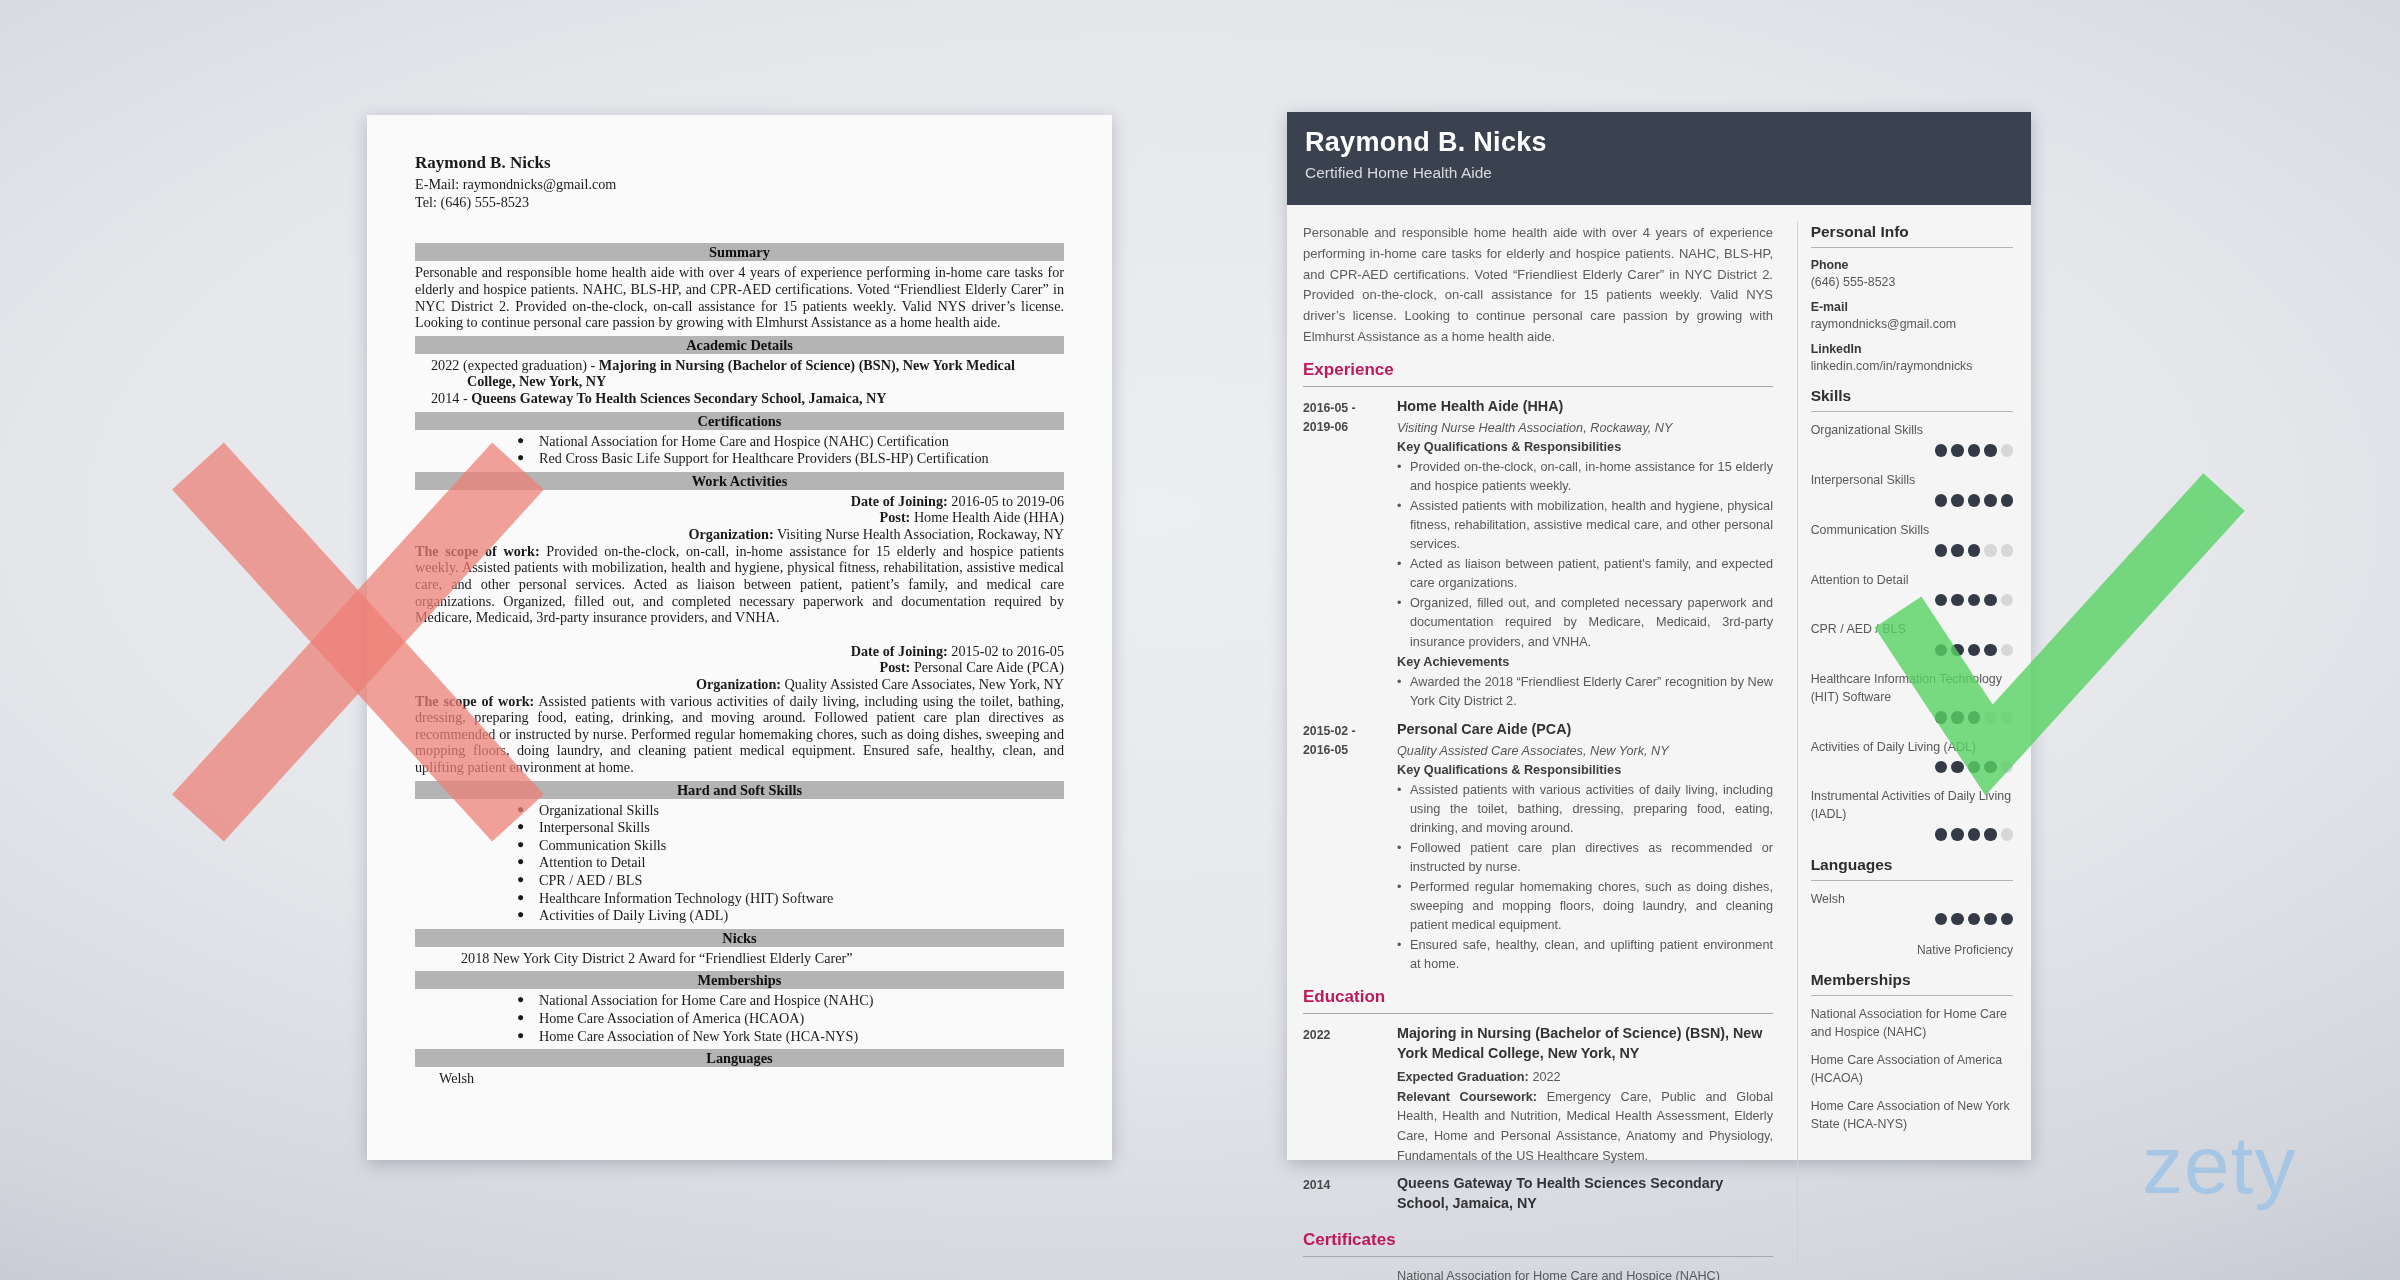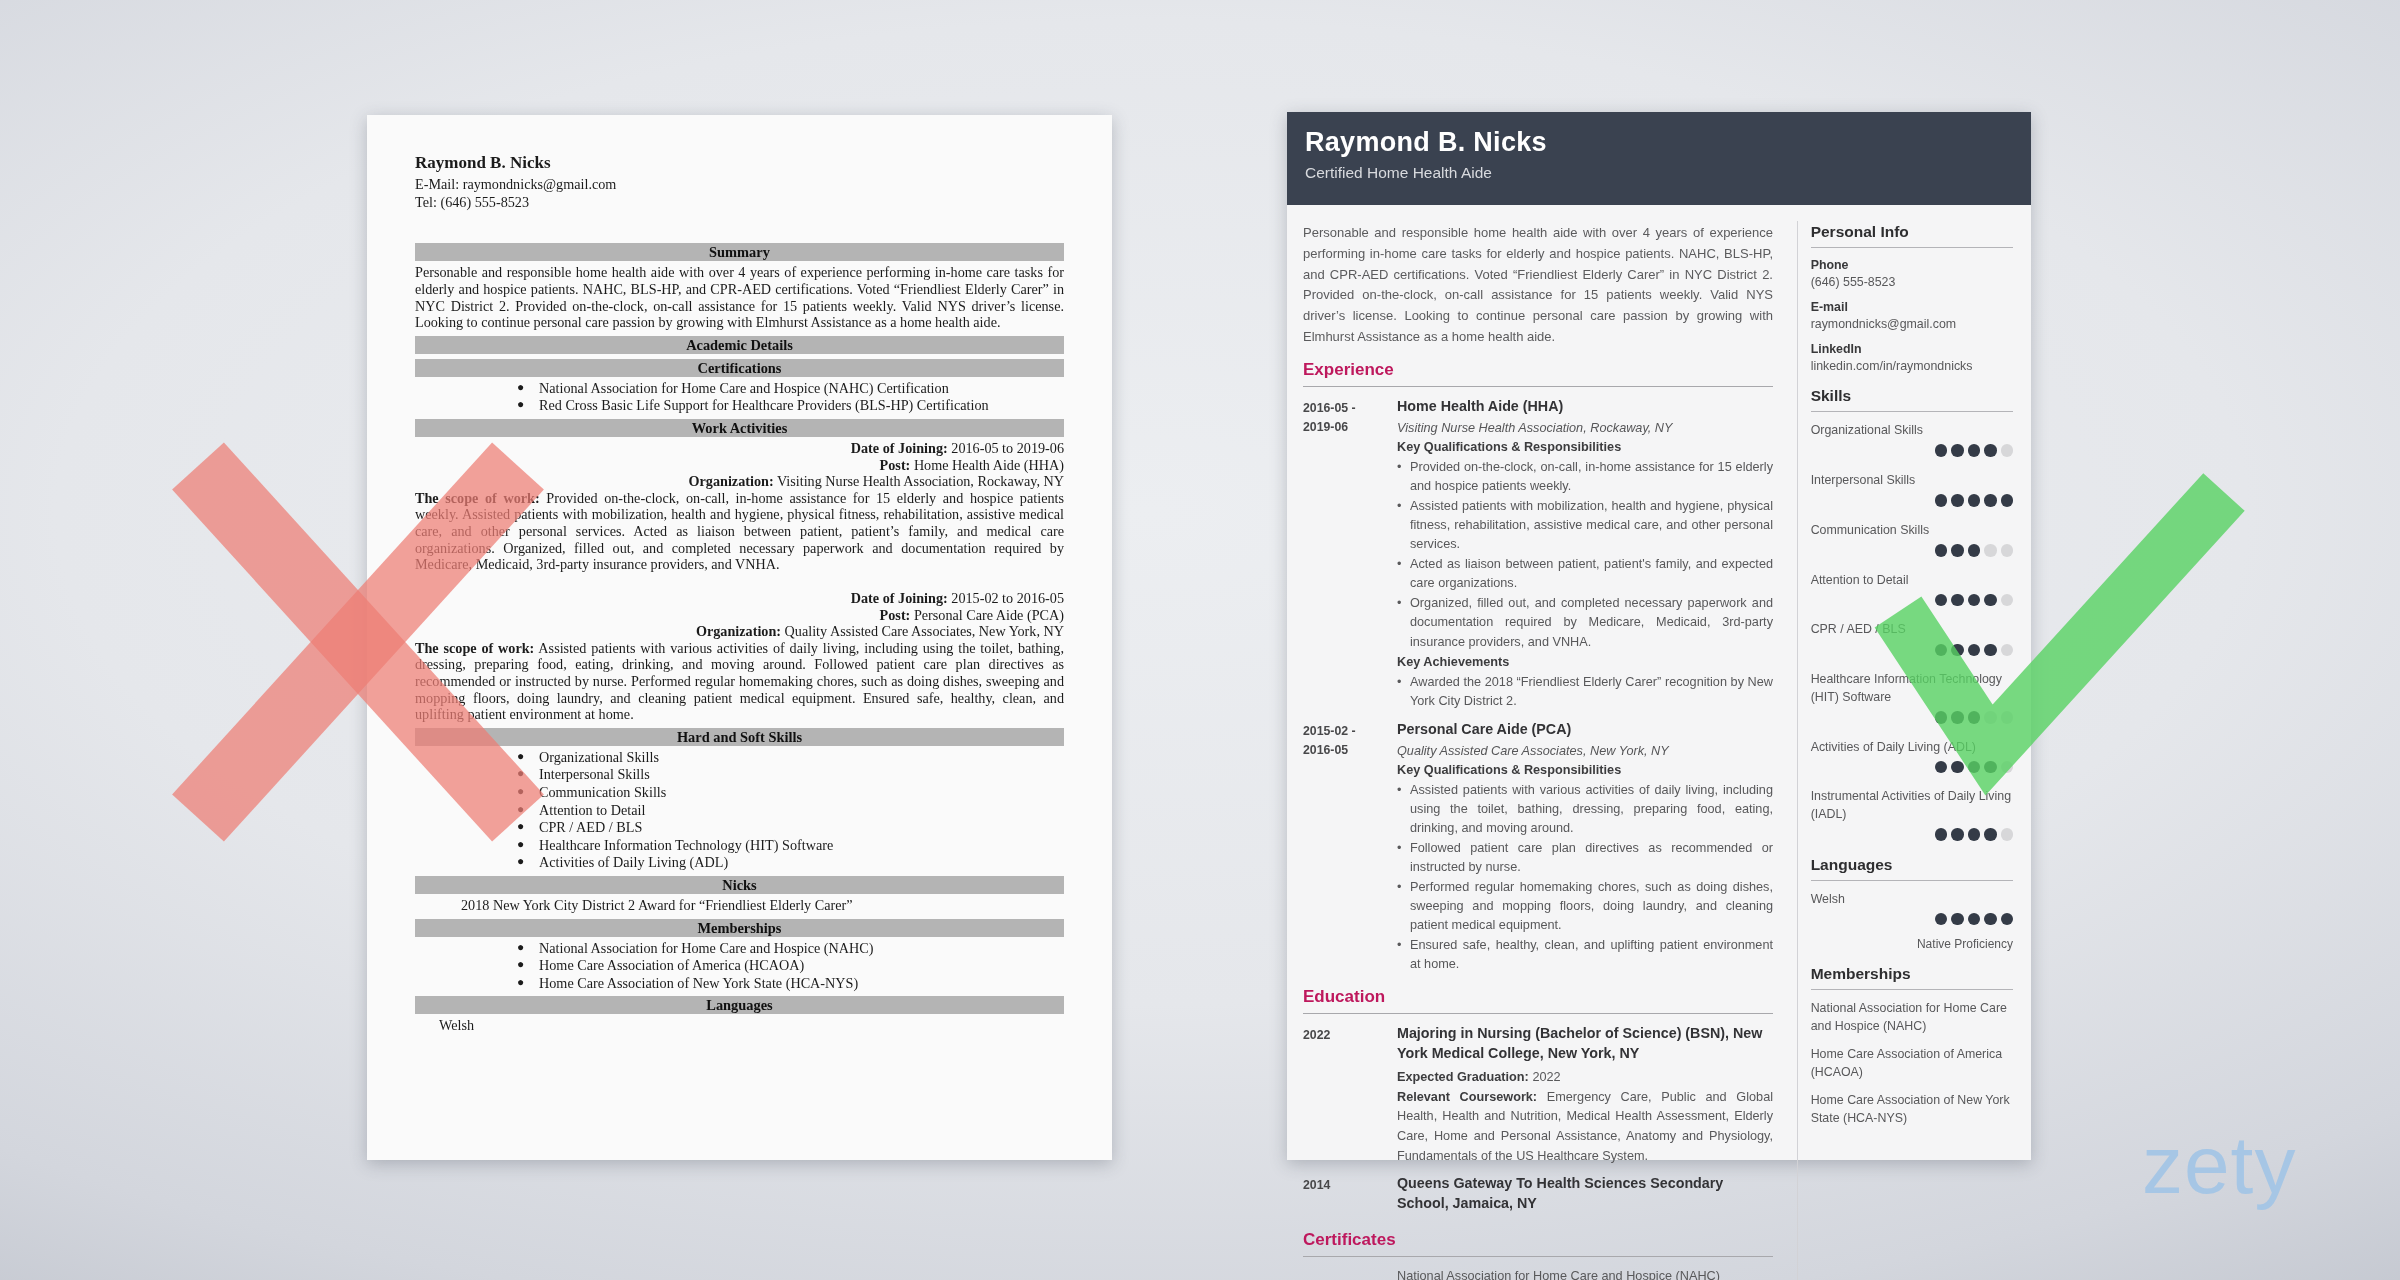--- a/index.html
+++ b/index.html
@@ -59,21 +59,21 @@
   .g-cert{font-size:12.7px;color:#58585a;padding-top:2px;}
   .s-contact{margin-bottom:11px;}
   .s-label{font-size:12.4px;font-weight:bold;color:#38383a;margin-bottom:3px;}
   .s-value{font-size:12.4px;color:#58585a;}
   .s-skill{margin-bottom:14px;}
   .s-skill-name{font-size:12.4px;color:#58585a;line-height:1.4;}
   .s-dots{text-align:right;margin-top:5px;line-height:13px;}
   .dot{display:inline-block;width:12.5px;height:12.5px;border-radius:50%;
     background:var(--skill-dot-empty,#d7d7d9);margin-left:4px;}
   .dot.filled{background:var(--skill-dot-filled,#343b47);}
-  .s-level{font-size:12px;color:#58585a;text-align:right;margin-top:11px;}
+  .s-level{font-size:12px;color:#58585a;text-align:right;margin-top:17px;}
   .s-member{font-size:12.4px;color:#58585a;line-height:1.45;margin-bottom:10px;}
 
   
   .overlay{position:absolute;left:0;top:0;pointer-events:none;}
   .x-stroke{stroke:var(--x-mark,#ee7e75);stroke-width:70;stroke-linecap:butt;opacity:.72;}
   .check-stroke{stroke:var(--check-mark,#57d263);stroke-width:56;fill:none;
     stroke-linecap:butt;stroke-linejoin:miter;opacity:.8;}
   .logo{position:absolute;left:2142px;top:1118px;font-size:82px;letter-spacing:1px;
     color:var(--logo,#a6c6e5);font-weight:400;}
 </style>
@@ -84,20 +84,26 @@
 
   <div class="page bad-page">
     <div class="b-name">Raymond B. Nicks</div>
     <div class="b-contact">E-Mail: raymondnicks@gmail.com</div>
     <div class="b-contact">Tel: (646) 555-8523</div>
 
     <div class="bar first">Summary</div>
     <p class="b-par">Personable and responsible home health aide with over 4 years of experience performing in-home care tasks for elderly and hospice patients. NAHC, BLS-HP, and CPR-AED certifications. Voted “Friendliest Elderly Carer” in NYC District 2. Provided on-the-clock, on-call assistance for 15 patients weekly. Valid NYS driver’s license. Looking to continue personal care passion by growing with Elmhurst Assistance as a home health aide.</p>
 
     <div class="bar">Academic Details</div>
+    <div>
+
+        <p class="b-academic"><span class="yr">2022 (expected graduation) - </span><b>Majoring in Nursing (Bachelor of Science) (BSN), New York Medical College, New York, NY</b></p>
+
+        <p class="b-academic"><span class="yr">2014 - </span><b>Queens Gateway To Health Sciences Secondary School, Jamaica, NY</b></p>
+      </div>
 
     <div class="bar">Certifications</div>
     <div>
 
         <p class="b-bullet">
           <span class="blt">●</span>
           <span>National Association for Home Care and Hospice (NAHC) Certification</span>
         </p>
 
         <p class="b-bullet">

